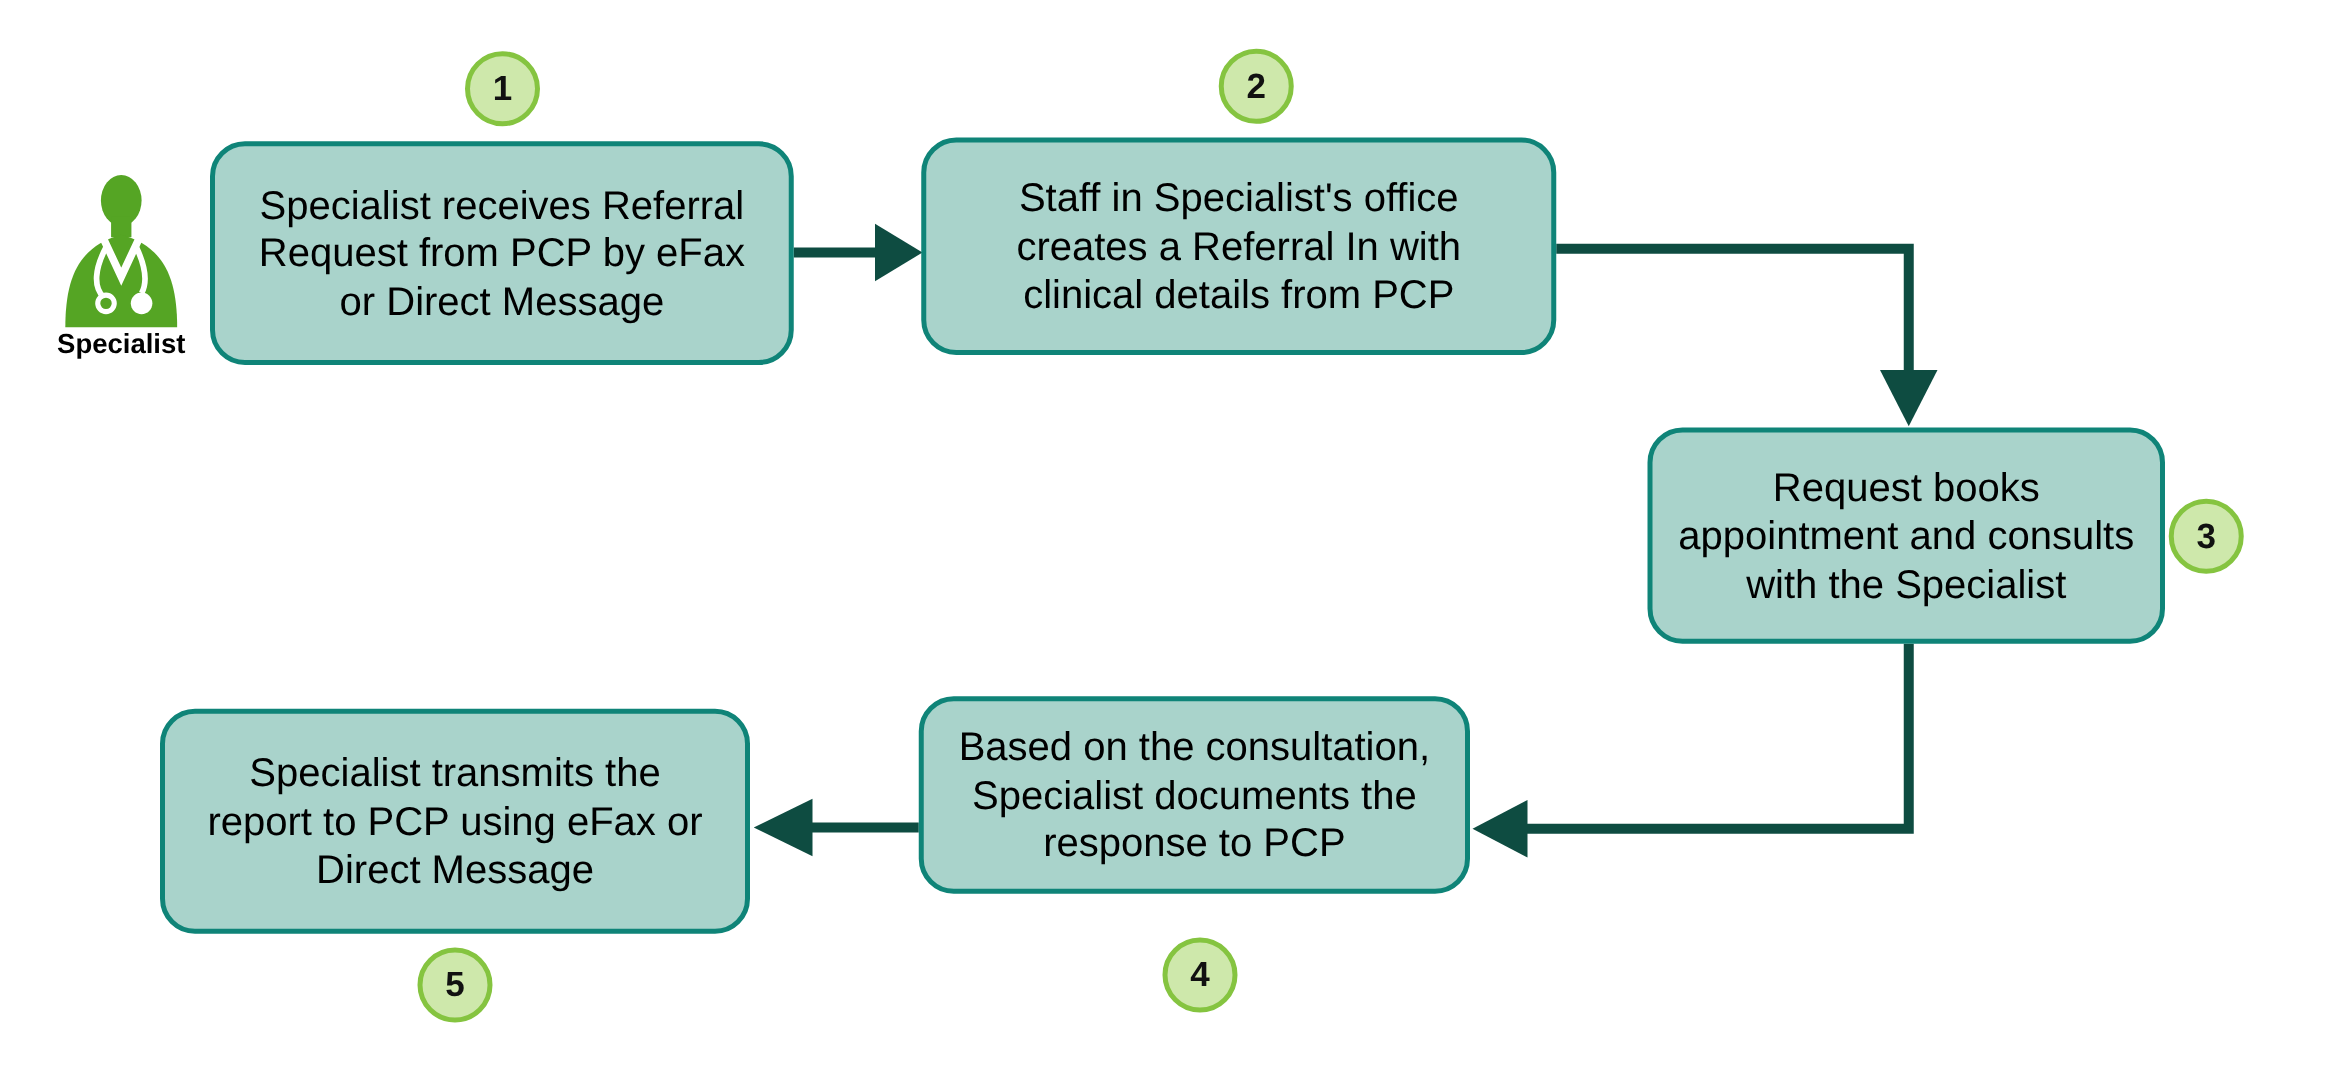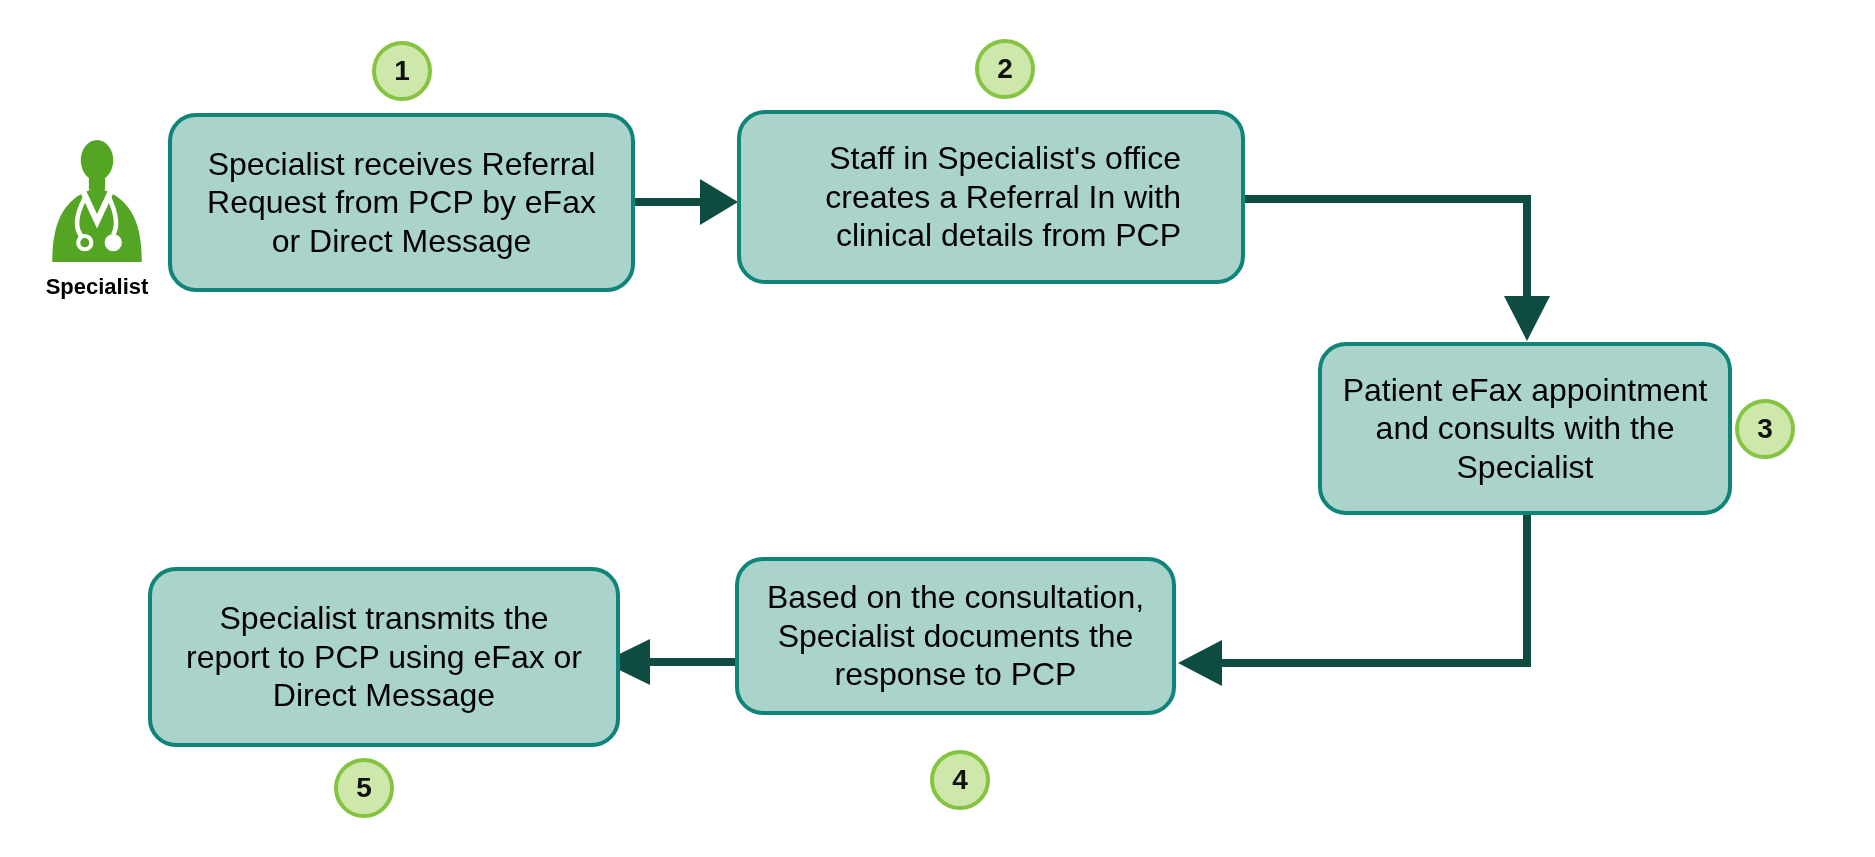--- a/index.html
+++ b/index.html
@@ -19,24 +19,24 @@
     background:#a9d3cb;
     border:4px solid #0f8478;
     border-radius:28px;
     box-sizing:border-box;
     display:flex;align-items:center;justify-content:center;
     text-align:center;
     color:#000000;
     font-size:32px;line-height:1.2;
   }
   #box1{left:168px;top:113px;width:467px;height:179px;padding:0 32px;}
-  #box2{left:737px;top:110px;width:508px;height:174px;padding:0 60px;text-align:right;}
+  #box2{left:737px;top:110px;width:508px;height:174px;padding:0 60px;}
   #box3{left:1318px;top:342px;width:414px;height:173px;padding:0 10px;}
   #box4{left:735px;top:557px;width:441px;height:158px;padding:0 24px;}
-  #box5{left:128px;top:567px;width:472px;height:180px;padding:0 32px;margin-left:20px;}
+  #box5{left:128px;top:567px;width:472px;height:180px;padding:0 32px;}
 
   .badge{
     position:absolute;
     width:60px;height:60px;
     border-radius:50%;
     background:#cee8ab;
     border:4px solid #85c440;
     box-sizing:border-box;
     display:flex;align-items:center;justify-content:center;
     font-weight:bold;font-size:28px;color:#111111;
@@ -58,21 +58,21 @@
     color:#46302a;
     font-size:50px;font-weight:bold;
     white-space:nowrap;
     transform:scaleX(0.8);
     transform-origin:center;
   }
 
   #actor{position:absolute;left:32px;top:140px;width:130px;text-align:center;}
   #actor-icon{display:block;margin:0 auto;width:96px;height:122px;}
   #actor-label{
-    display:block;margin-top:12px;
+    display:block;margin-top:0px;
     font-weight:bold;font-size:22px;color:#000000;
   }
 </style>
 </head>
 <body>
 
 <div id="canvas">
 
   <svg id="connectors" width="1875" height="857" viewBox="0 0 1875 857">
     <g>
@@ -107,21 +107,21 @@
     <span id="actor-label">Specialist</span>
   </div>
 
   <div id="box1" class="step-box">
     <span>Specialist receives Referral Request from PCP by eFax or Direct Message</span>
   </div>
   <div id="box2" class="step-box">
     <span>Staff in Specialist's office creates a Referral In with clinical details from PCP</span>
   </div>
   <div id="box3" class="step-box">
-    <span>Patient eFax appointment and consults with the Specialist</span>
+    <span>Request books appointment and consults with the Specialist</span>
   </div>
   <div id="box4" class="step-box">
     <span>Based on the consultation, Specialist documents the response to PCP</span>
   </div>
   <div id="box5" class="step-box">
     <span>Specialist transmits the report to PCP using eFax or Direct Message</span>
   </div>
 
   <div id="badge1" class="badge">
     <span>1</span>

